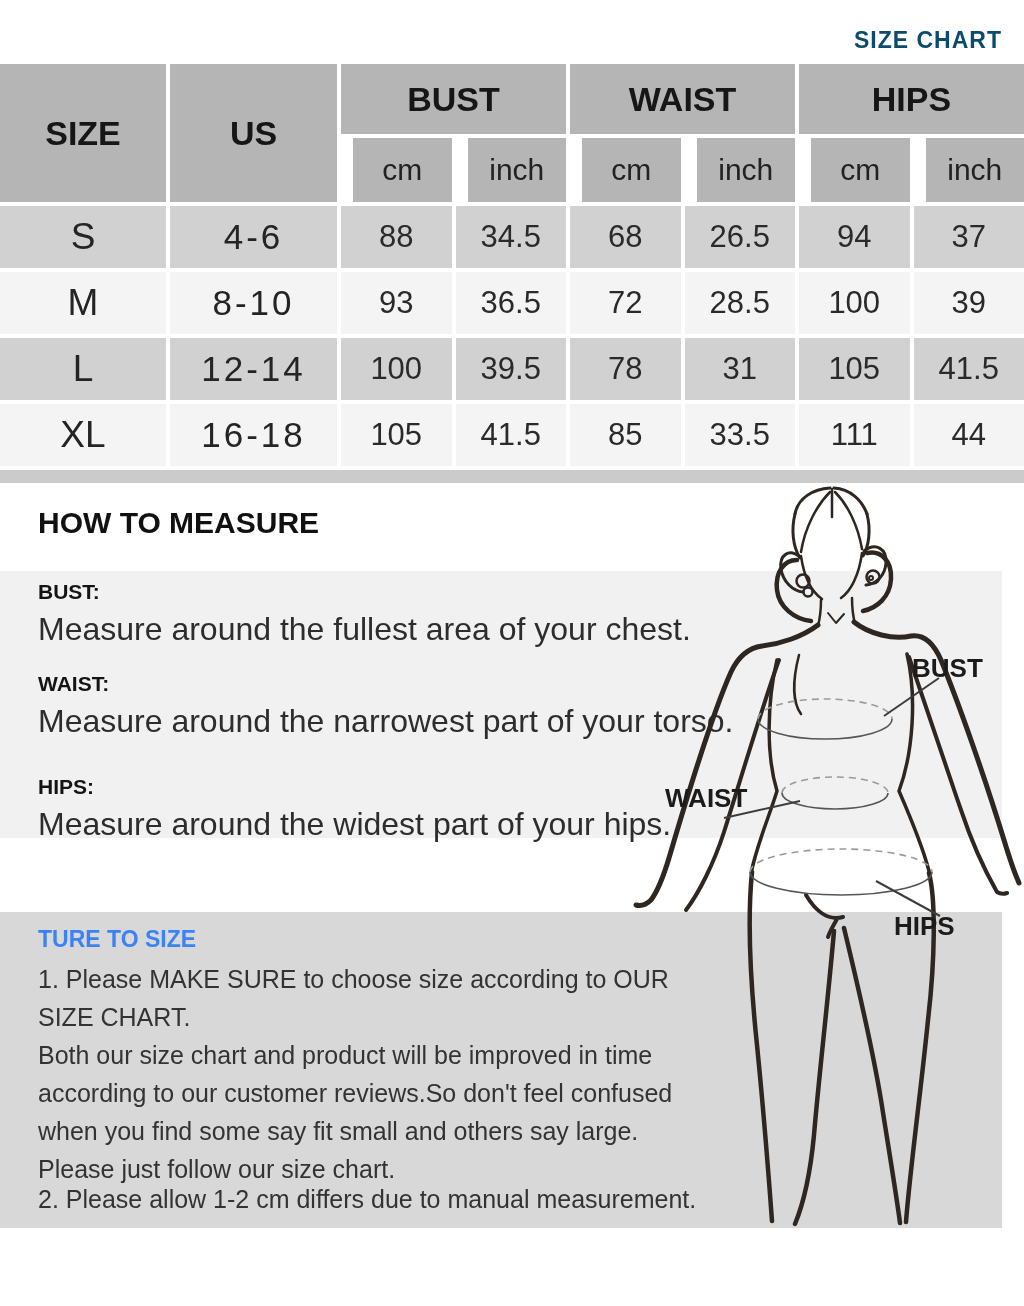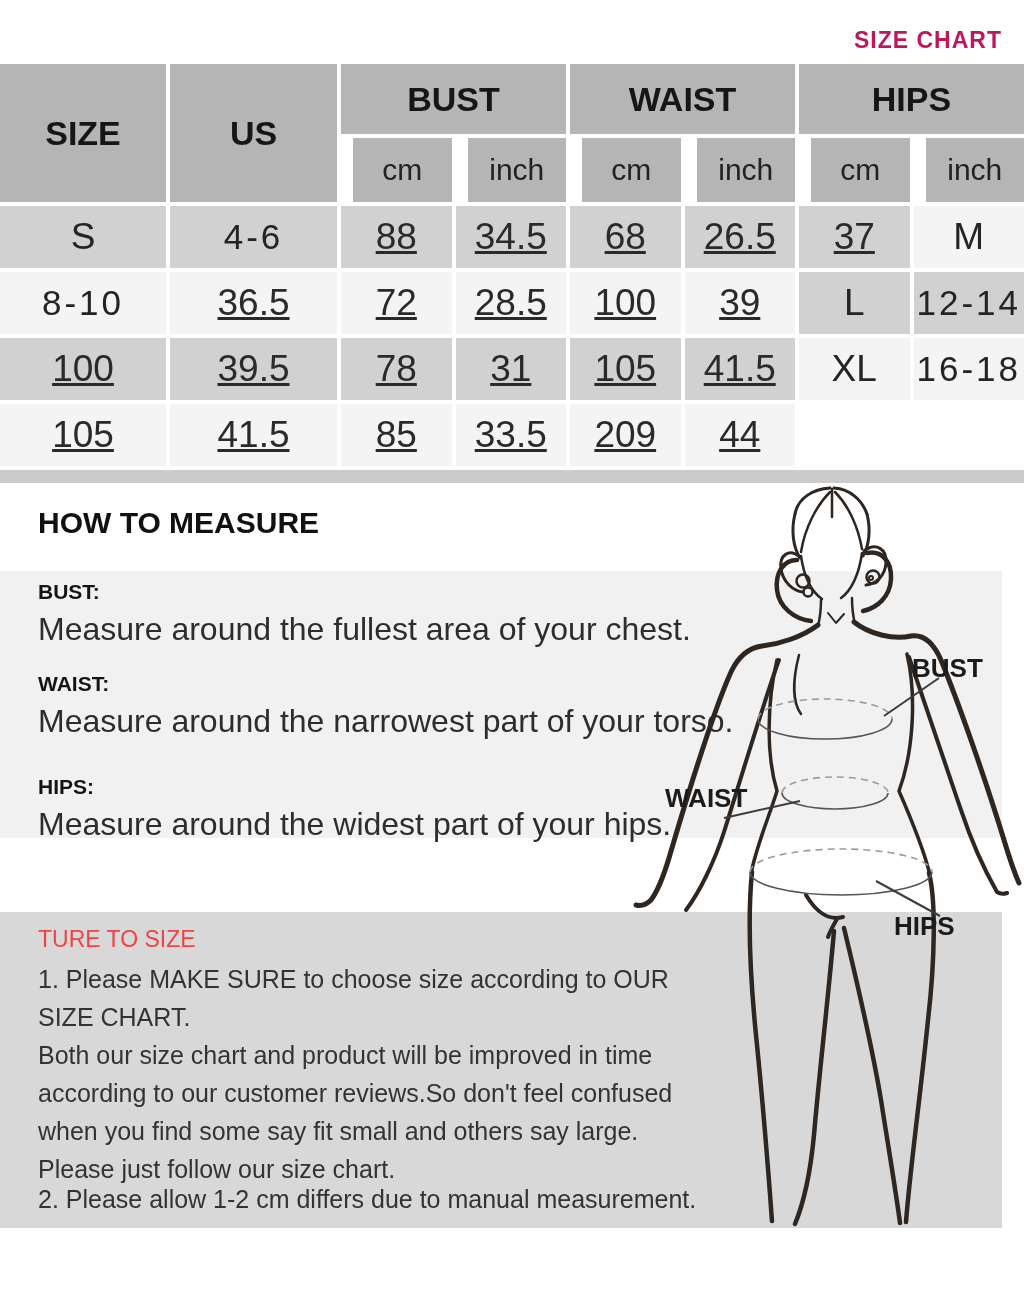--- a/index.html
+++ b/index.html
@@ -3,21 +3,21 @@
 <meta charset="utf-8">
 <style>
   html,body{margin:0;padding:0;background:#ffffff;}
   .canvas{
     position:relative;width:1024px;height:1306px;background:#ffffff;
     overflow:hidden;font-family:"Liberation Sans",sans-serif;color:#1e1e1e;
   }
   
   .page-title{
     position:absolute;top:27px;right:22px;font-size:23px;font-weight:bold;
-    letter-spacing:1px;color:#be185d;
+    letter-spacing:1px;color:#0c4a6e;
   }
   
   .size-table{
     position:absolute;left:0;top:64px;width:1024px;
     display:grid;
     grid-template-columns:166px 167px repeat(6,1fr);
     grid-template-rows:70px 64px 62px 62px 62px 62px;
     gap:4px;
   }
   .cell{display:flex;align-items:center;justify-content:center;}
@@ -29,41 +29,41 @@
   .g1{grid-column:3/5;grid-row:1;}
   .g2{grid-column:5/7;grid-row:1;}
   .g3{grid-column:7/9;grid-row:1;}
   .u1{grid-column:3;grid-row:2;} .u2{grid-column:4;grid-row:2;}
   .u3{grid-column:5;grid-row:2;} .u4{grid-column:6;grid-row:2;}
   .u5{grid-column:7;grid-row:2;} .u6{grid-column:8;grid-row:2;}
   .row-a{background:#d1d1d1;}
   .row-b{background:#f4f4f4;}
   .sizecell{font-size:37px;color:#242424;}
   .uscell{font-size:35px;letter-spacing:3px;color:#242424;}
-  .valcell{font-size:37px;color:#2a2a2a;text-decoration:underline;}
+  .valcell{font-size:31px;color:#2a2a2a;}
   .table-bottom-strip{
     position:absolute;left:0;top:470px;width:1024px;height:13px;background:#cbcbcb;
   }
   
   .htm-title{position:absolute;left:38px;top:506px;font-size:30px;font-weight:bold;color:#111;}
   .htm-sub{position:absolute;left:38px;top:546px;font-size:19px;color:#222;}
   .band-light{position:absolute;left:0;top:571px;width:1002px;height:267px;background:#f1f1f1;}
   .measure-item{position:absolute;left:38px;}
   .mi-0{top:579px;} .mi-1{top:671px;} .mi-2{top:774px;}
   .measure-label{font-size:21px;font-weight:bold;color:#141414;line-height:1.25;}
   .measure-text{font-size:32px;color:#2d2d2d;margin-top:5px;line-height:1.2;}
   
   .figure-svg{position:absolute;left:620px;top:478px;width:404px;height:828px;}
   .fig-label{position:absolute;font-size:26px;font-weight:bold;color:#1b1b1b;}
   .fl-bust{left:912px;top:653px;}
   .fl-waist{left:665px;top:783px;}
   .fl-hips{left:894px;top:911px;}
   
   .band-dark{position:absolute;left:0;top:912px;width:1002px;height:316px;background:#d8d8d8;}
-  .tts-title{position:absolute;left:38px;top:926px;font-size:23px;font-weight:normal;color:#ef4444;}
+  .tts-title{position:absolute;left:38px;top:926px;font-size:23px;font-weight:bold;color:#3b82f6;}
   .tts-p{position:absolute;left:38px;font-size:25px;line-height:38px;color:#333;white-space:pre-line;}
   .tts-p1{top:960px;}
   .tts-p2{top:1036px;}
   .tts-p3{top:1180px;}
 </style>
 </head>
 <body>
 
 <div class="canvas">
 
@@ -81,24 +81,26 @@
     <div class="cell unit u4">inch</div>
     <div class="cell unit u5">cm</div>
     <div class="cell unit u6">inch</div>
 
     <div class="cell row-a sizecell">S</div>
     <div class="cell row-a uscell">4-6</div>
     <div class="cell row-a valcell">88</div>
     <div class="cell row-a valcell">34.5</div>
     <div class="cell row-a valcell">68</div>
     <div class="cell row-a valcell">26.5</div>
+    <div class="cell row-a valcell">94</div>
     <div class="cell row-a valcell">37</div>
 
     <div class="cell row-b sizecell">M</div>
     <div class="cell row-b uscell">8-10</div>
+    <div class="cell row-b valcell">93</div>
     <div class="cell row-b valcell">36.5</div>
     <div class="cell row-b valcell">72</div>
     <div class="cell row-b valcell">28.5</div>
     <div class="cell row-b valcell">100</div>
     <div class="cell row-b valcell">39</div>
 
     <div class="cell row-a sizecell">L</div>
     <div class="cell row-a uscell">12-14</div>
     <div class="cell row-a valcell">100</div>
     <div class="cell row-a valcell">39.5</div>
@@ -106,21 +108,21 @@
     <div class="cell row-a valcell">31</div>
     <div class="cell row-a valcell">105</div>
     <div class="cell row-a valcell">41.5</div>
 
     <div class="cell row-b sizecell">XL</div>
     <div class="cell row-b uscell">16-18</div>
     <div class="cell row-b valcell">105</div>
     <div class="cell row-b valcell">41.5</div>
     <div class="cell row-b valcell">85</div>
     <div class="cell row-b valcell">33.5</div>
-    <div class="cell row-b valcell">209</div>
+    <div class="cell row-b valcell">111</div>
     <div class="cell row-b valcell">44</div>
   </div>
   <div class="table-bottom-strip"></div>
 
   <div class="htm-title">HOW TO MEASURE</div>
 
   <div class="band-light"></div>
 
   <div class="measure-item mi-0">
     <div class="measure-label">BUST:</div>

